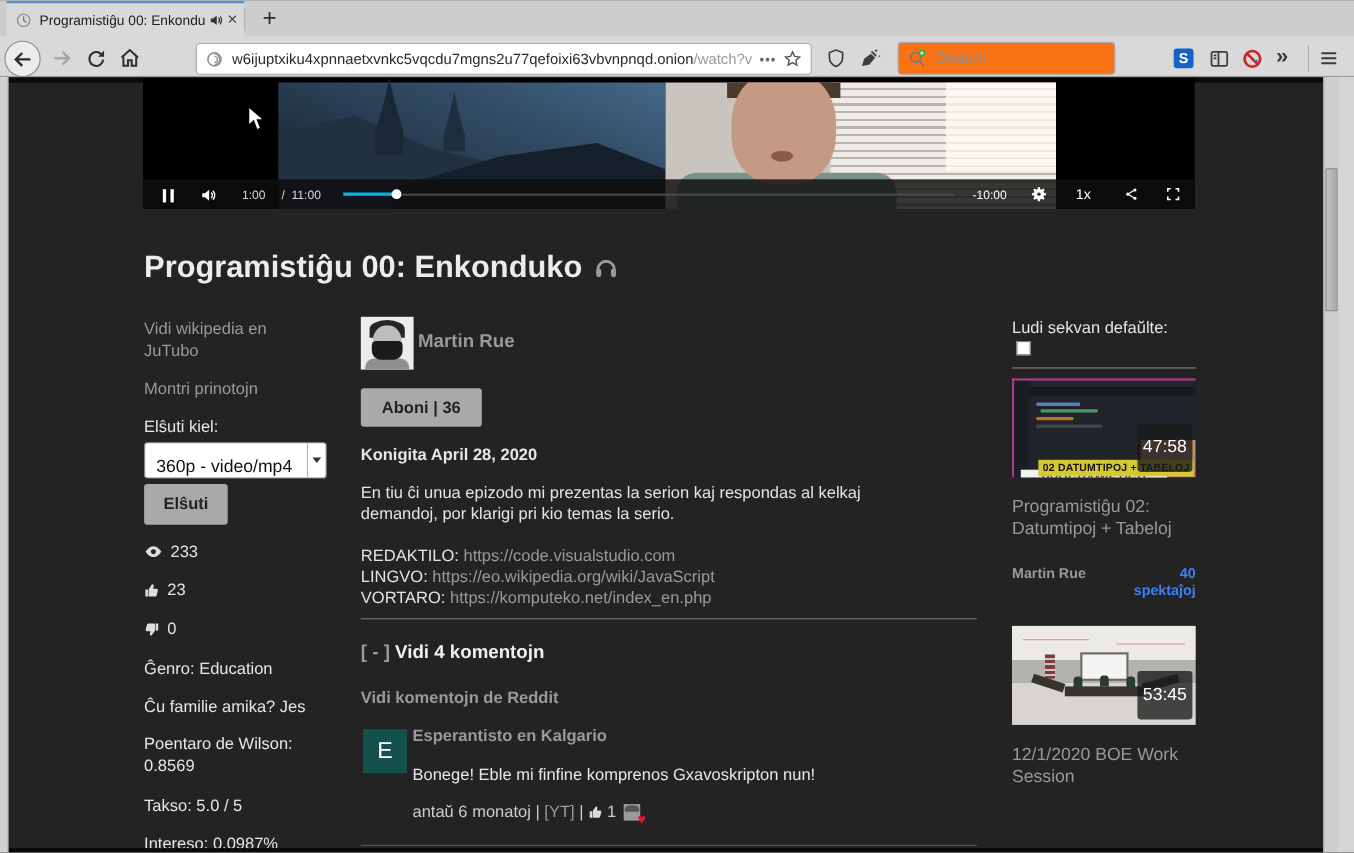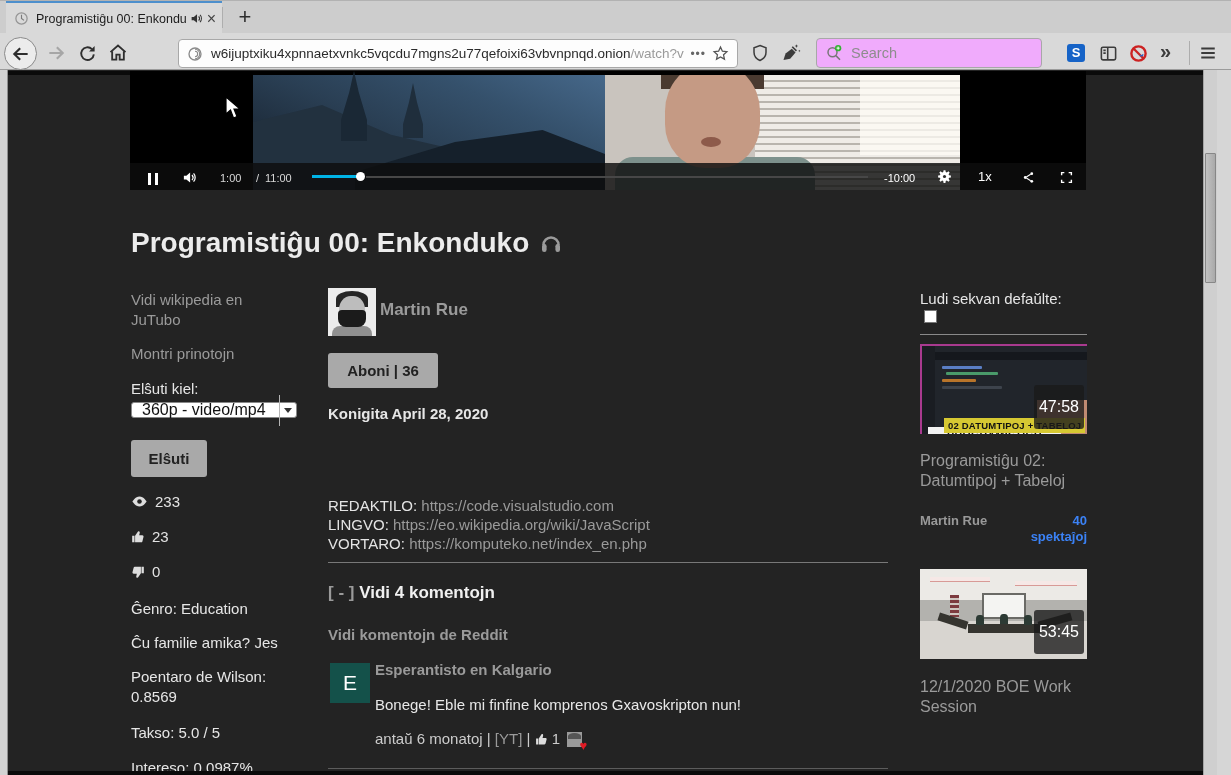--- a/index.html
+++ b/index.html
@@ -17,21 +17,21 @@
   #toolbar { position:absolute; left:0; top:33px; width:1231px; height:37px; background:#d9d9d9; border-bottom:1px solid #9b9b9b; }
   #back-btn { position:absolute; left:4px; top:37px; width:33px; height:33px; border:1px solid #8a8a8a; border-radius:50%; background:#ececec; display:flex; align-items:center; justify-content:center; }
   .navic { position:absolute; width:22px; height:22px; display:flex; align-items:center; justify-content:center; }
 
   #urlbar { position:absolute; left:178px; top:39px; width:560px; height:29px; background:#fdfdfd; border:1px solid #a8a8a8; border-radius:4px; display:flex; align-items:center; padding:0 8px; }
   #url-text { flex:1; font-size:13.5px; white-space:nowrap; overflow:hidden; margin-left:8px; }
   #url-text .host { color:#2b2b2b; }
   #url-text .path { color:#9a9a9a; }
   #page-actions { font-size:12px; color:#666; letter-spacing:1px; margin:0 6px; }
 
-  #searchbar { position:absolute; left:816px; top:38px; width:226px; height:30px; background:#f0abfc; border:1px solid #a8a8a8; border-radius:4px; display:flex; align-items:center; padding:0 8px; }
+  #searchbar { position:absolute; left:816px; top:38px; width:198px; height:30px; background:#f97316; border:1px solid #a8a8a8; border-radius:4px; display:flex; align-items:center; padding:0 8px; }
   #searchbar input { border:none; outline:none; background:transparent; font-size:14.5px; color:#333; width:140px; margin-left:8px; font-family:"Liberation Sans",sans-serif; }
   #searchbar input::placeholder { color:#8d8d8d; }
 
   #stylus-icon { position:absolute; left:1067px; top:44px; width:18px; height:18px; background:#1663c7; border-radius:3px; color:#fff; font-weight:bold; font-size:13px; text-align:center; line-height:18px; }
   .toolbar-sep { position:absolute; left:1189px; top:41px; width:1px; height:24px; background:#adadad; }
   #chevrons { position:absolute; left:1160px; top:40px; font-size:20px; font-weight:bold; color:#3c3c3c; }
 
   
   #left-edge { position:absolute; left:0; top:70px; width:8px; height:705px; background:#d2d2d2; border-right:1px solid #8e8e8e; }
   #page { position:absolute; left:8px; top:70px; width:1195px; height:705px; background:#232323; overflow:hidden; }
@@ -67,21 +67,21 @@
   #progress-rest { position:absolute; left:236px; top:13px; width:502px; height:2px; background:#474747; }
 
   #cursor { position:absolute; left:95px; top:25px; }
 
   
   .gray { color:#9a9a9a; }
   .lite { color:#e6e6e6; }
   #vtitle { position:absolute; left:123px; top:157px; font-size:28px; font-weight:bold; color:#ececec; display:flex; align-items:center; gap:10px; }
 
   .leftcol { position:absolute; left:123px; width:172px; font-size:15px; line-height:1.3; }
-  #dl-select { position:absolute; left:123px; top:332px; width:166px; height:16px; background:#fff; border:1px solid #888; border-radius:3px; display:flex; align-items:center; }
+  #dl-select { position:absolute; left:123px; top:332px; width:166px; height:33px; background:#fff; border:1px solid #888; border-radius:3px; display:flex; align-items:flex-end; }
   #dl-select .val { flex:1; font-size:16px; color:#111; padding-left:10px; white-space:nowrap; overflow:hidden; }
   #dl-select .arrow { width:17px; height:31px; border-left:1px solid #b5b5b5; display:flex; align-items:center; justify-content:center; }
   #dl-select .arrow:after { content:""; border:4px solid transparent; border-top:5px solid #333; margin-top:4px; }
   .btn { background:#a9a9a9; color:#222; font-weight:bold; font-size:15px; border:none; border-radius:3px; display:flex; align-items:center; justify-content:center; }
   .statrow { position:absolute; left:123px; display:flex; align-items:center; gap:7px; color:#e3e3e3; font-size:15px; }
   #avatar { position:absolute; left:320px; top:218px; width:48px; height:48px; background:#ececec; overflow:hidden; }
   #avatar .hair { position:absolute; left:8px; top:3px; width:32px; height:16px; background:#262626; border-radius:50% 50% 0 0; }
   #avatar .face { position:absolute; left:11px; top:8px; width:26px; height:30px; background:#bdbdbd; border-radius:45%; }
   #avatar .mask { position:absolute; left:10px; top:22px; width:28px; height:17px; background:#1b1b1b; border-radius:4px 4px 8px 8px; }
   #avatar .body { position:absolute; left:4px; top:38px; width:40px; height:10px; background:#8f8f8f; border-radius:8px 8px 0 0; }
@@ -349,20 +349,21 @@
 
   <div id="avatar">
     <div class="body"></div>
       <div class="hair"></div>
       <div class="face"></div>
       <div class="mask"></div>
   </div>
   <div class="abs gray" style="left:372px;top:230px;font-size:17px;font-weight:bold">Martin Rue</div>
   <button class="btn abs" style="left:320px;top:283px;width:110px;height:35px">Aboni | 36</button>
   <div class="abs lite" style="left:320px;top:335px;font-size:15px;font-weight:bold">Konigita April 28, 2020</div>
+  <div class="abs" style="left:320px;top:369px;width:505px;font-size:15px;line-height:1.28;color:#e4e4e4">En tiu ĉi unua epizodo mi prezentas la serion kaj respondas al kelkaj demandoj, por klarigi pri kio temas la serio.</div>
 
   <div class="abs" style="left:320px;top:427px;font-size:15px;color:#e4e4e4">
     <span>REDAKTILO:</span>
     <span class="gray">https://code.visualstudio.com</span>
   </div>
   <div class="abs" style="left:320px;top:446px;font-size:15px;color:#e4e4e4">
     <span>LINGVO:</span>
     <span class="gray">https://eo.wikipedia.org/wiki/JavaScript</span>
   </div>
   <div class="abs" style="left:320px;top:465px;font-size:15px;color:#e4e4e4">

